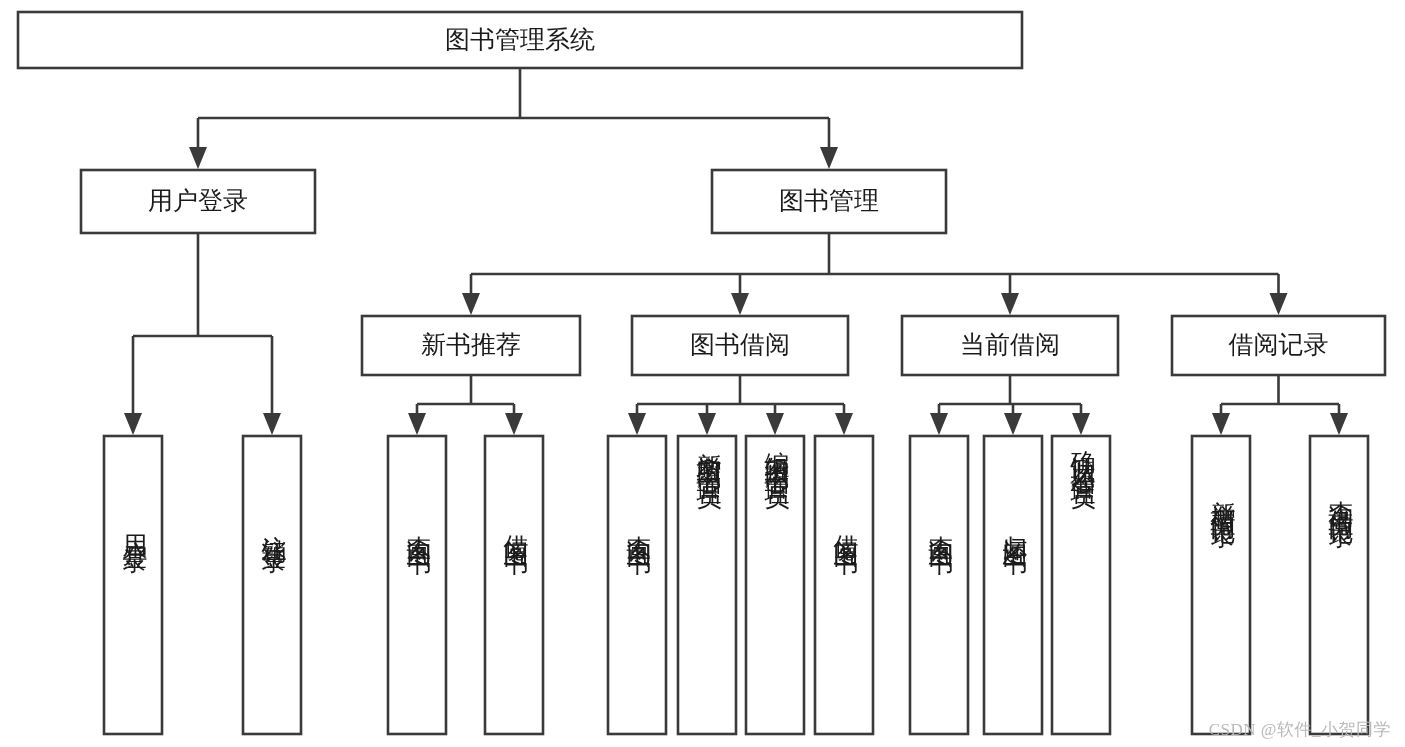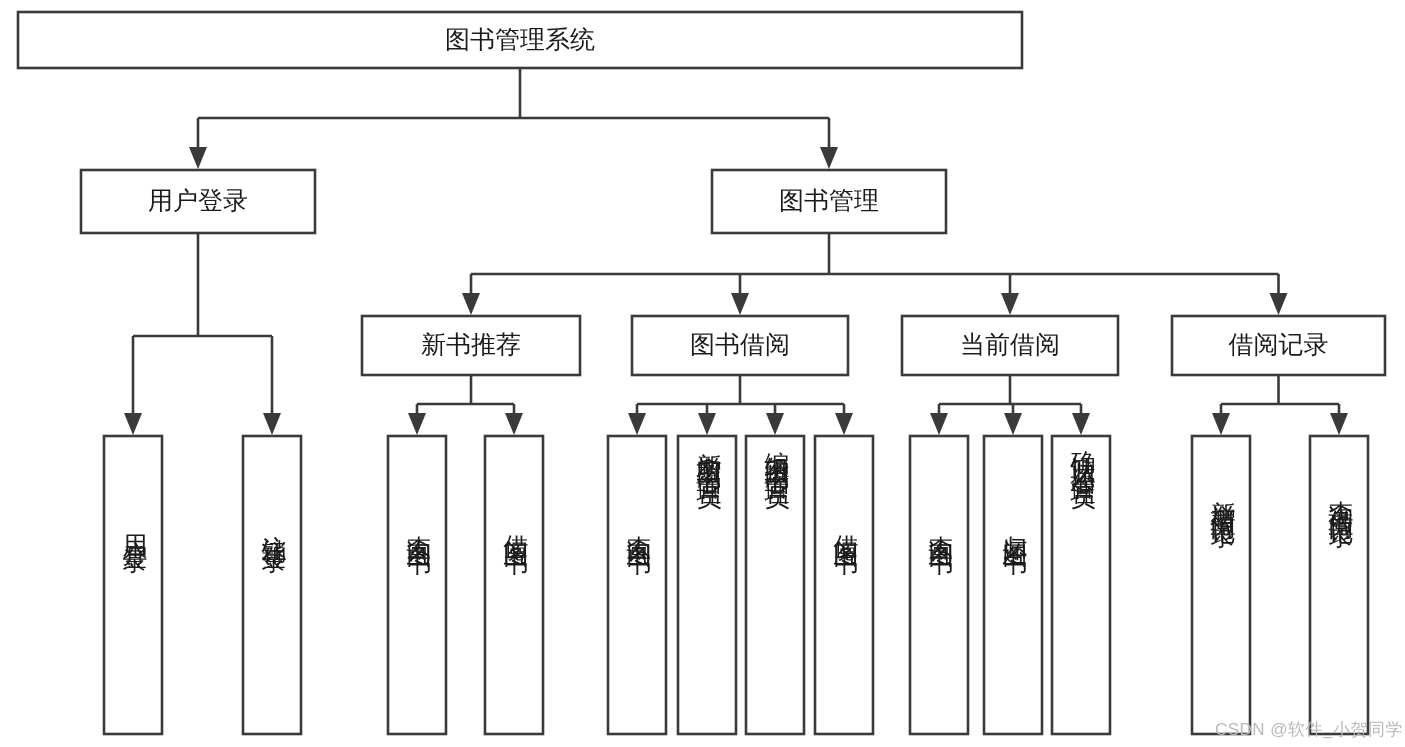--- a/index.html
+++ b/index.html
@@ -52,23 +52,23 @@
     font-size: 25px;
   }
   .label-v {
     font-size: 25px;
     writing-mode: vertical-rl;
     text-orientation: upright;
     letter-spacing: 5px;
   }
   .watermark {
     position: absolute;
-    right: 0;
+    right: 12px;
     bottom: 6px;
-    font-family: Liberation Sans, sans-serif;
+    font-family: Liberation Serif, serif;
     font-size: 17px;
     color: #b9b9b9;
     white-space: nowrap;
     letter-spacing: 0.5px;
     pointer-events: none;
     margin-top: 25px;
   }
 </style>
 </head>
 <body>

